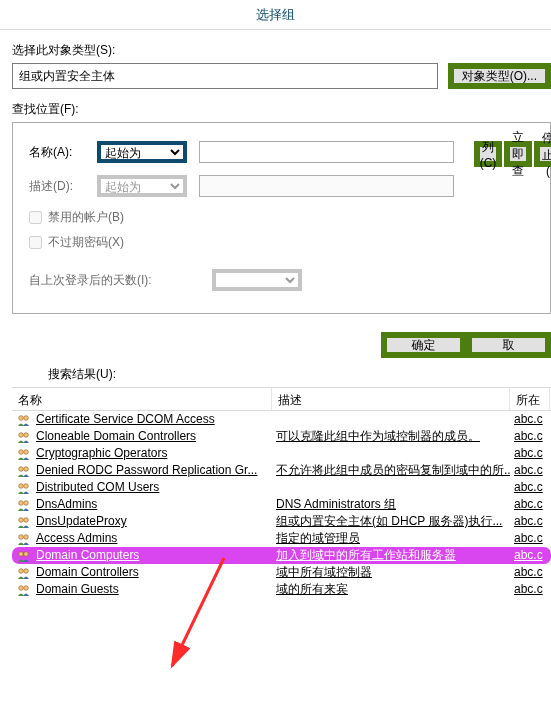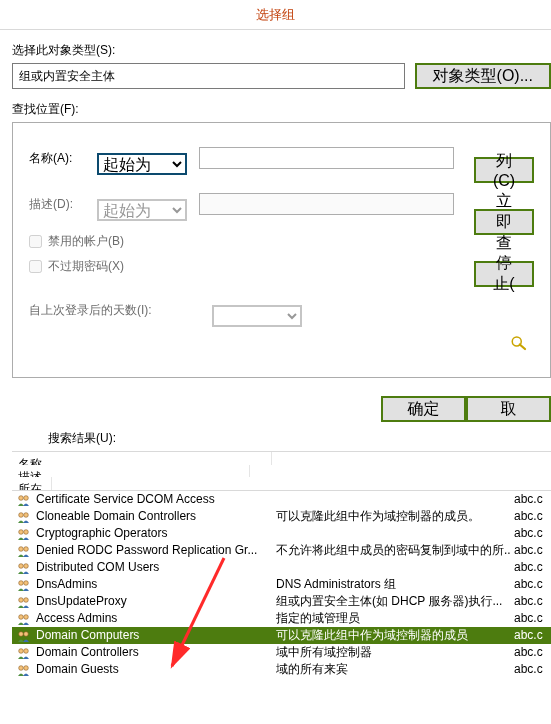--- a/index.html
+++ b/index.html
@@ -13,21 +13,21 @@
       height: 724px;
       overflow: hidden;
       position: relative;
     }
     .titlebar {
       background: #fff;
       border-bottom: 1px solid #d9d9d9;
       height: 30px;
       text-align: center;
       line-height: 30px;
-      color: #c2410c;
+      color: #0c4a6e;
       font-size: 13px;
     }
     .content {
       padding: 12px 0 0 12px;
     }
     .section-label {
       margin-bottom: 4px;
     }
     .row-ot {
       display: flex;
@@ -38,26 +38,26 @@
     .text-display {
       border: 1px solid #7a7a7a;
       height: 26px;
       padding: 4px 6px;
       flex: 1;
       background: #fff;
       display: flex;
       align-items: center;
     }
     .btn {
-      border: 2px solid #4d7c0f;
+      border: 6px solid #4d7c0f;
       background: #e1e1e1;
       height: 26px;
       min-width: 85px;
-      padding: 0 16px;
-      font-size: 16px;
+      padding: 0 8px;
+      font-size: 12px;
       font-family: inherit;
       cursor: pointer;
       display: inline-flex;
       align-items: center;
       justify-content: center;
     }
     .tabs-wrap {
       margin-top: 4px;
       position: relative;
     }
@@ -90,25 +90,24 @@
       gap: 12px;
       margin-bottom: 12px;
     }
     .q-label {
       width: 56px;
     }
     .q-label.disabled { color: #6d6d6d; }
     select.combo {
       width: 90px;
       height: 22px;
-      border: 2px solid #0c4a6e;
+      border: 4px solid #0c4a6e;
       font-family: inherit;
-      font-size: 16px;
-      background: #fff;
-      margin-top: 12px;
+      font-size: 12px;
+      background: #fff;
     }
     select.combo:disabled { color: #6d6d6d; background:#fff; border-color:#adadad;}
     .q-input {
       flex: 1;
       height: 22px;
       border: 1px solid #adadad;
       padding: 0 4px;
       font-family: inherit;
       font-size: 12px;
     }
@@ -127,24 +126,23 @@
       color: #6d6d6d;
     }
     .days-input {
       width: 80px;
       height: 22px;
       border: 1px solid #adadad;
     }
     .tab-right {
       width: 60px;
       display: flex;
-      flex-direction: column;
-      gap: 26px;
+      flex-direction: row;
+      gap: 2px;
       padding-top: 0;
-      margin-top: 16px;
     }
     .tab-right .btn {
       min-width: 0;
       width: 60px;
     }
     .search-icon-btn {
       width: 30px;
       height: 24px;
       margin-top: 18px;
       align-self: flex-end;
@@ -164,54 +162,55 @@
     .results-label {
       margin-top: 2px;
       margin-bottom: 4px;
       margin-left: 36px;
     }
     .results-header {
       display: flex;
       border-top: 1px solid #d9d9d9;
       border-bottom: 1px solid #d9d9d9;
       background: #fff;
-      height: 40px;
+      height: 24px;
       align-items: stretch;
-      flex-direction: column;
     }
     .col {
       border-right: 1px solid #e5e5e5;
       padding: 4px 6px;
       overflow: hidden;
       white-space: nowrap;
     }
     .col-name { width: 260px; }
     .col-desc { width: 238px; }
     .col-loc  { width: 40px; }
     .results-list {
       height: 220px;
     }
     .result-row {
       display: flex;
       align-items: center;
       height: 17px;
       line-height: 17px;
       padding: 0;
       white-space: nowrap;
+      text-decoration: underline;
     }
     .result-row .rc {
       overflow: hidden;
       padding: 0 4px;
     }
     .result-row .rc-name { width: 260px; display:flex; align-items:center; gap:4px; }
     .result-row .rc-desc { width: 238px; }
     .result-row .rc-loc  { width: 40px; }
     .result-row.selected {
-      background: #4d7c0f;
+      background: #d946ef;
       color: #fff;
+      border-radius: 7px;
     }
     .grp-icon {
       width: 16px; height: 16px;
       display: inline-flex;
       align-items:center; justify-content:center;
       flex-shrink: 0;
     }
     .arrow {
       position: absolute;
       pointer-events: none;
@@ -424,21 +423,21 @@
           <span class="grp-icon">
             <svg width="16" height="16" viewBox="0 0 16 16">
               <circle cx="5" cy="6" r="2.3" fill="#f4c27a" stroke="#8a5a20" stroke-width="0.6"></circle>
               <circle cx="10" cy="6" r="2.3" fill="#f4c27a" stroke="#8a5a20" stroke-width="0.6"></circle>
               <path d="M2 14 Q5 9 8 14" fill="#4f8f3f"></path>
               <path d="M7 14 Q10 9 13 14" fill="#3a6fb0"></path>
             </svg>
           </span>
           <span>Domain Computers</span>
         </div>
-        <div class="rc rc-desc">可以克隆此组中作为域控制器的成员</div>
+        <div class="rc rc-desc">加入到域中的所有工作站和服务器</div>
         <div class="rc rc-loc">abc.c</div>
       </div>
       <div class="result-row">
         <div class="rc rc-name">
           <span class="grp-icon">
             <svg width="16" height="16" viewBox="0 0 16 16">
               <circle cx="5" cy="6" r="2.3" fill="#f4c27a" stroke="#8a5a20" stroke-width="0.6"></circle>
               <circle cx="10" cy="6" r="2.3" fill="#f4c27a" stroke="#8a5a20" stroke-width="0.6"></circle>
               <path d="M2 14 Q5 9 8 14" fill="#4f8f3f"></path>
               <path d="M7 14 Q10 9 13 14" fill="#3a6fb0"></path>

